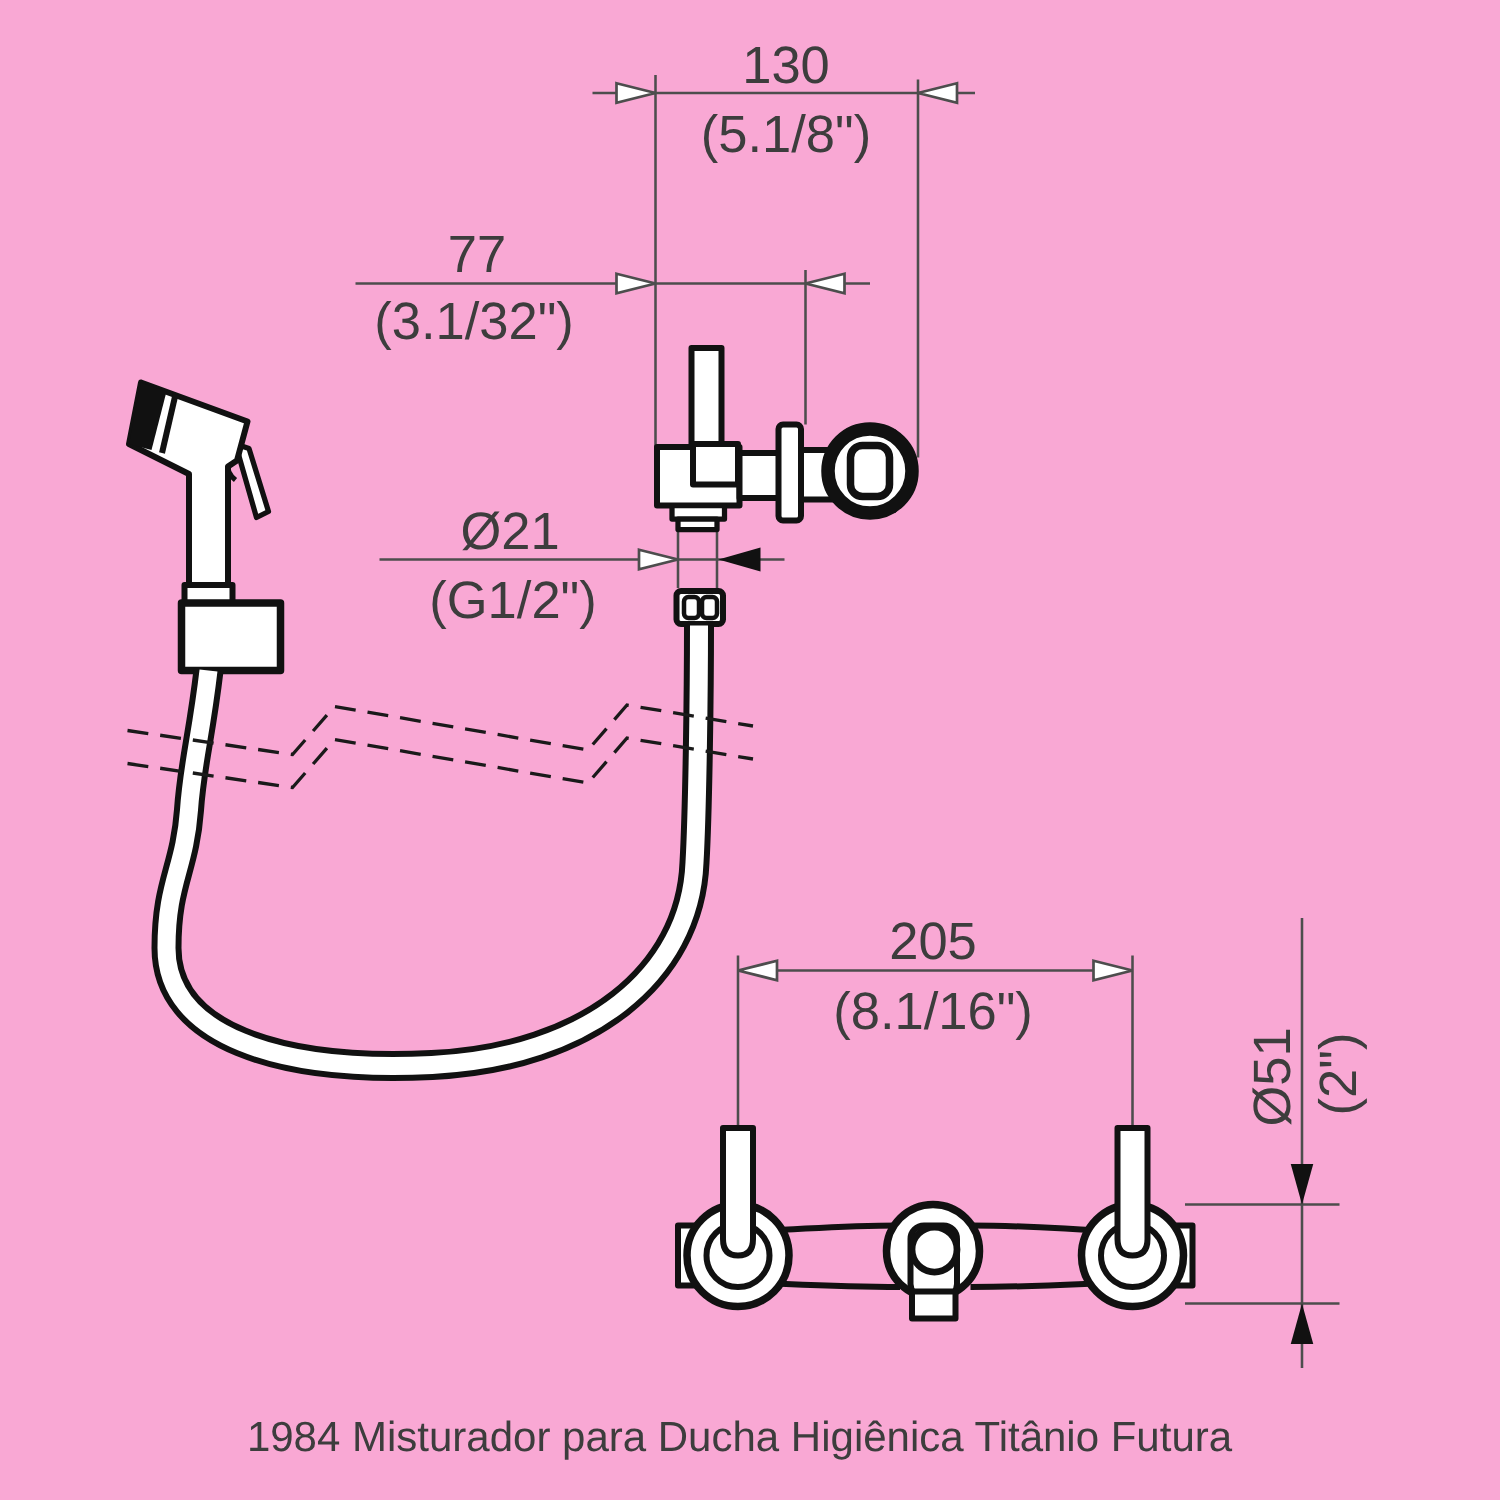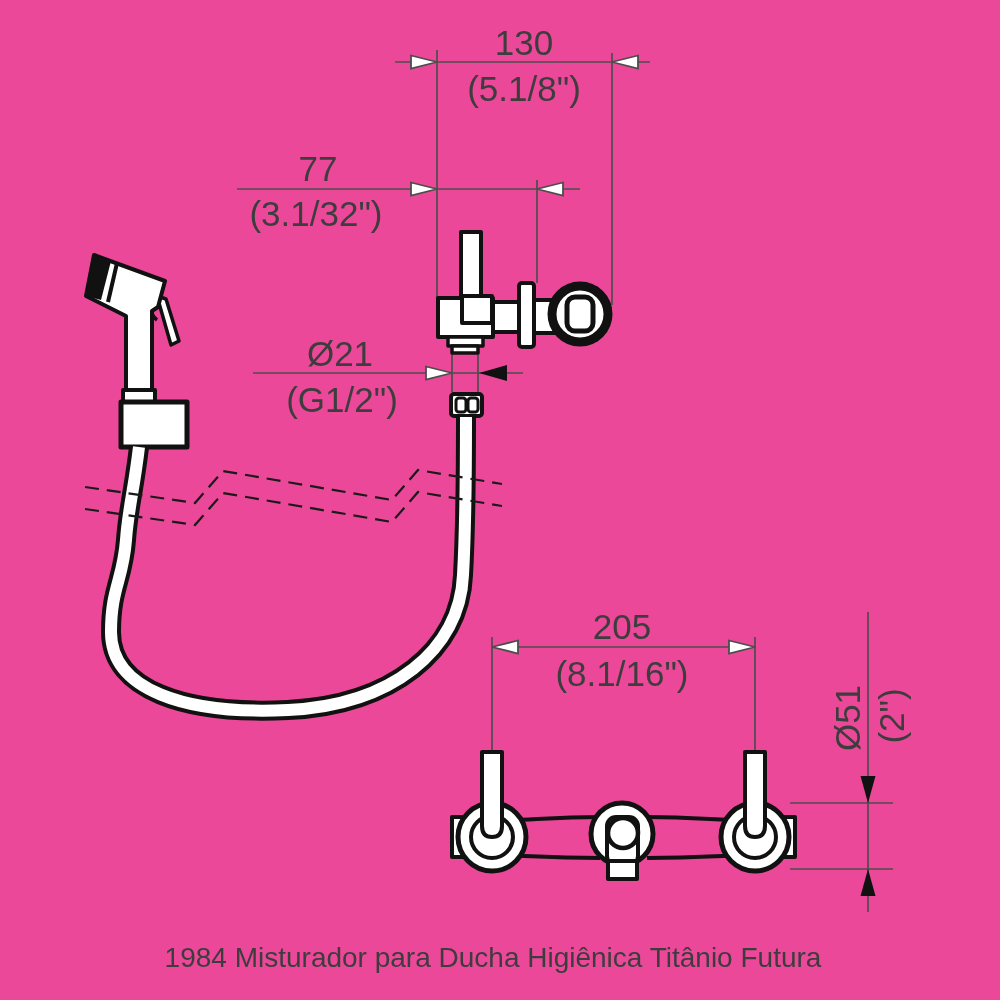--- a/index.html
+++ b/index.html
@@ -1,20 +1,20 @@
 <!DOCTYPE html>
 <html><head>
 <meta charset="utf-8">
 <style>
   html, body { margin: 0; padding: 0; background: #ffffff; }
   #stage {
     position: relative;
     width: 1000px;
     height: 1000px;
-    background: #ec4899;
+    background: #f9a8d4;
     font-family: "Liberation Sans", sans-serif;
     overflow: hidden;
   }
   svg text {
     font-family: "Liberation Sans", sans-serif;
     fill: #3d3d3d;
   }
   .dim-text { font-size: 35px; }
   .caption-text { font-size: 28px; }
 </style>

